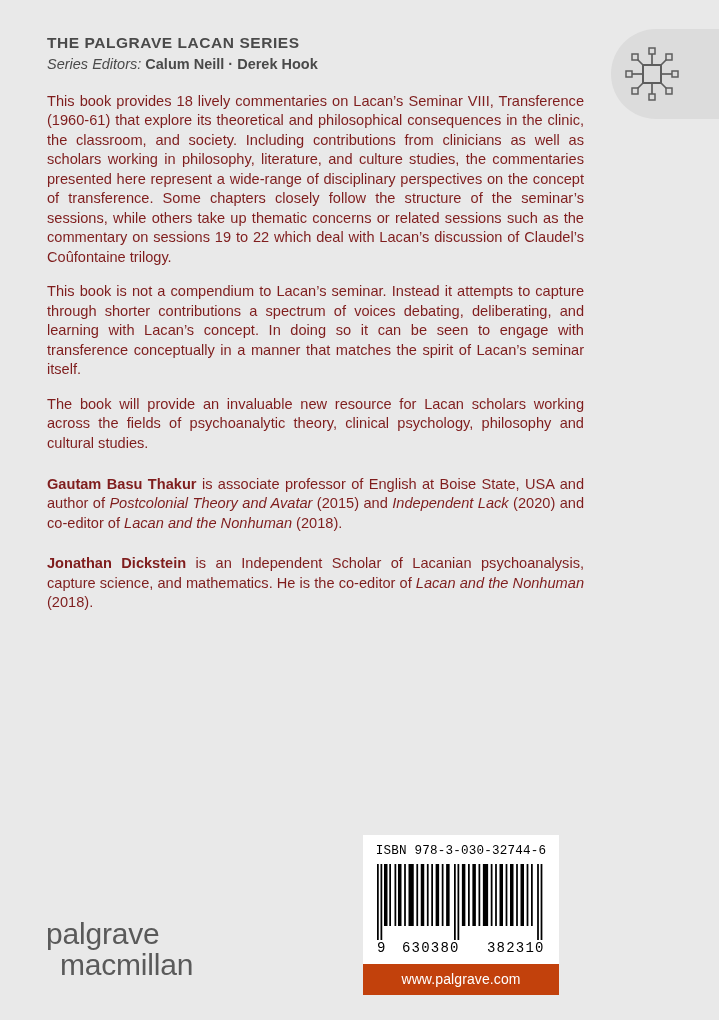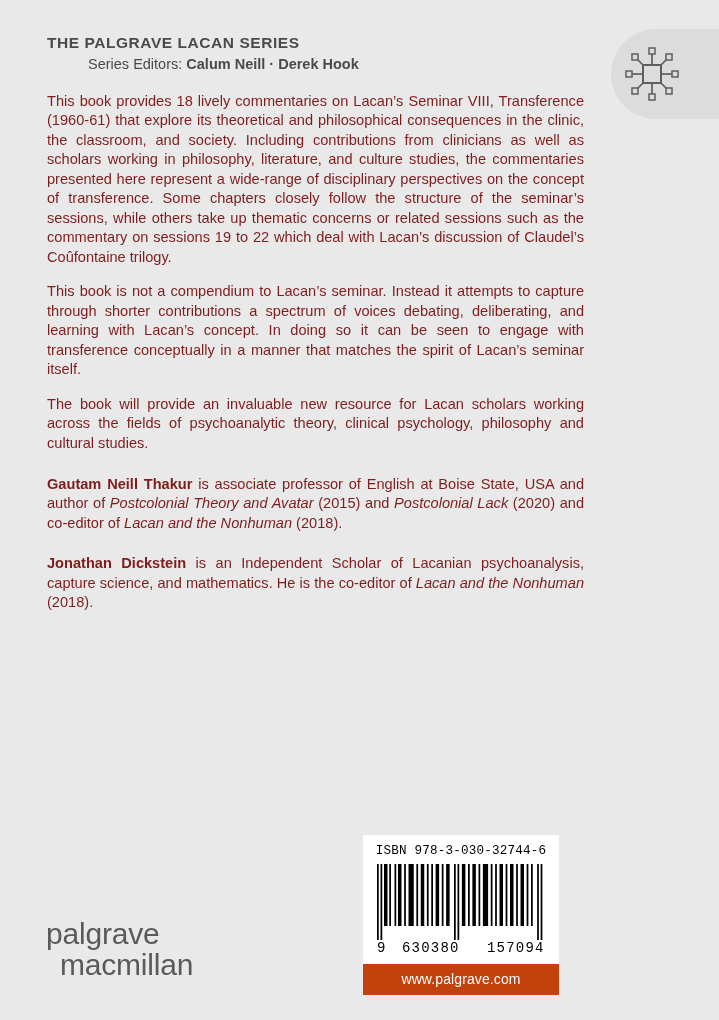--- a/index.html
+++ b/index.html
@@ -49,22 +49,22 @@
     margin: 0 0 2px 0;
     line-height: 1.3;
   }
   .series-editors {
     font-size: 14.5px;
     color: #4a4a4a;
     margin: 0;
     line-height: 1.35;
   }
   .series-editors .lbl {
+    font-style: italic;
     font-weight: normal;
-    margin-left: 41px;
   }
   .series-editors .names {
     font-weight: bold;
   }
 
   
   .blurb {
     position: absolute;
     left: 47px;
     top: 92px;
@@ -200,21 +200,21 @@
     <span class="names">Calum Neill · Derek Hook</span>
   </div>
 </div>
 
 <div class="blurb">
 
   <p>This book provides 18 lively commentaries on Lacan’s Seminar VIII, Transference (1960-61) that explore its theoretical and philosophical consequences in the clinic, the classroom, and society. Including contributions from clinicians as well as scholars working in philosophy, literature, and culture studies, the commentaries presented here represent a wide-range of disciplinary perspectives on the concept of transference. Some chapters closely follow the structure of the seminar’s sessions, while others take up thematic concerns or related sessions such as the commentary on sessions 19 to 22 which deal with Lacan’s discussion of Claudel’s Coûfontaine trilogy.</p>
   <p>This book is not a compendium to Lacan’s seminar. Instead it attempts to capture through shorter contributions a spectrum of voices debating, deliberating, and learning with Lacan’s concept. In doing so it can be seen to engage with transference conceptually in a manner that matches the spirit of Lacan’s seminar itself.</p>
   <p>The book will provide an invaluable new resource for Lacan scholars working across the fields of psychoanalytic theory, clinical psychology, philosophy and cultural studies.</p>
 
-  <p class="bio"><b>Gautam Neill Thakur</b><span> is associate professor of English at Boise State, USA and author of </span><i>Postcolonial Theory and Avatar</i><span> (2015) and </span><i>Postcolonial Lack</i><span> (2020) and co-editor of </span><i>Lacan and the Nonhuman</i><span> (2018).</span></p>
+  <p class="bio"><b>Gautam Basu Thakur</b><span> is associate professor of English at Boise State, USA and author of </span><i>Postcolonial Theory and Avatar</i><span> (2015) and </span><i>Independent Lack</i><span> (2020) and co-editor of </span><i>Lacan and the Nonhuman</i><span> (2018).</span></p>
 
   <p class="bio-2"><b>Jonathan Dickstein</b><span> is an Independent Scholar of Lacanian psychoanalysis, capture science, and mathematics. He is the co-editor of </span><i>Lacan and the Nonhuman</i><span> (2018).</span></p>
 
 </div>
 
 <div class="publisher-logo">
   <span class="pl-1">palgrave</span>
   <span class="pl-2">macmillan</span>
 </div>
 
@@ -262,17 +262,17 @@
 
         <rect x="183" y="0" width="2" height="76"></rect>
         <rect x="187" y="0" width="2" height="76"></rect>
       </g>
     </svg>
   </div>
 
   <div class="barcode-digits">
     <span class="bd-left">9</span>
     <span class="bd-mid">630380</span>
-    <span class="bd-right">157094</span>
+    <span class="bd-right">382310</span>
   </div>
 
   <div class="url-bar">www.palgrave.com</div>
 </div>
 
 </body></html>

